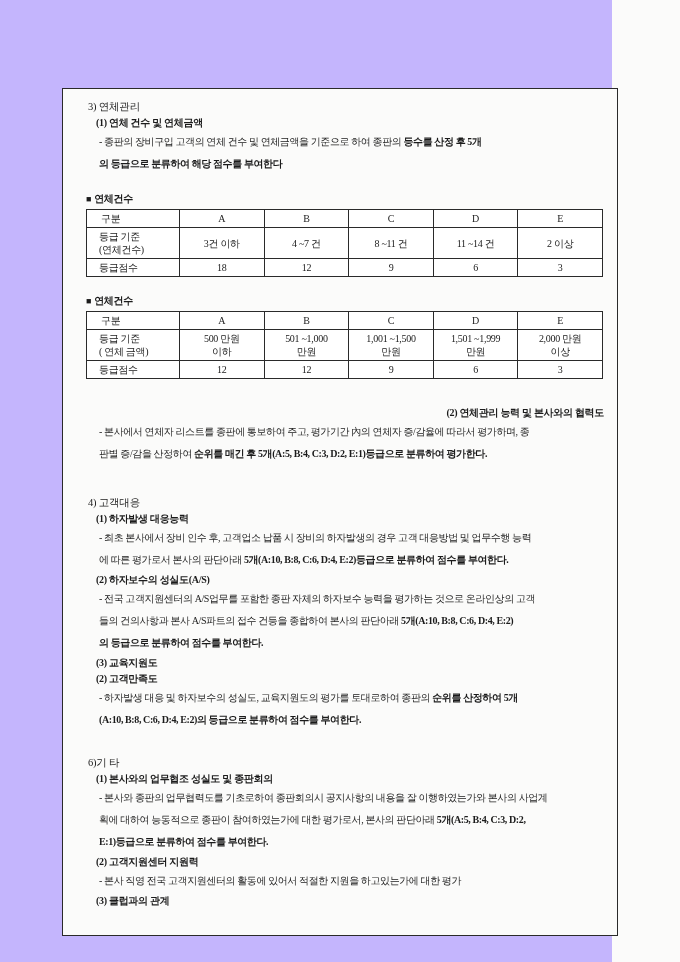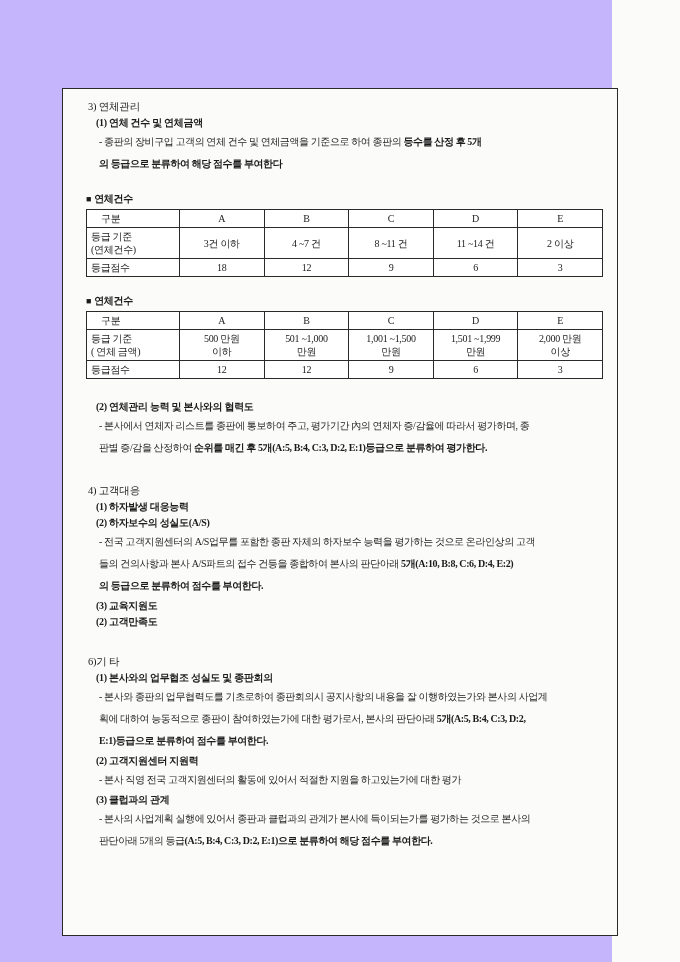--- a/index.html
+++ b/index.html
@@ -31,24 +31,24 @@
   .tbl-label .marker { margin-right:3px; font-size:9px; }
   table.gtable { border-collapse:collapse; table-layout:fixed; width:517px; margin-left:-2px; background:#fff; }
   .gtable td {
     border:1px solid #2a2a2a;
     font-size:10px; line-height:13px;
     text-align:center; vertical-align:middle;
     padding:2px; white-space:pre-line;
     letter-spacing:-0.3px;
     margin-left:24px;
   }
-  .gtable td.c0 { width:93px; text-align:left; padding-left:4px; }
+  .gtable td.c0 { width:93px; text-align:left; padding-left:12px; }
   .gtable td.c0h { padding-left:14px; }
-  .mt18 { margin-top:20px; }
-  .mt32 { margin-top:24px; }
+  .mt18 { margin-top:26px;text-align:right; }
+  .mt32 { margin-top:30px; }
   .mt24 { margin-top:24px; }
 </style>
 </head>
 <body>
 
 <div class="page">
   <div class="frame">
 
     <div class="sec-title">3) 연체관리</div>
     <div class="sub-title">(1) 연체 건수 및 연체금액</div>
@@ -126,38 +126,40 @@
       </tbody>
     </table>
 
     <div class="sub-title mt18">(2) 연체관리 능력 및 본사와의 협력도</div>
     <div class="bullet"><span>- 본사에서 연체자 리스트를 종판에 통보하여 주고, 평가기간 內의 연체자 증/감율에 따라서 평가하며, 종
 판별 증/감을 산정하여 </span><span class="b">순위를 매긴 후 5개(A:5, B:4, C:3, D:2, E:1)등급으로 분류하여 평가한다.</span></div>
 
     <div class="sec-title mt32">4) 고객대응</div>
 
     <div class="sub-title">(1) 하자발생 대응능력</div>
+    <div class="bullet"><span>- 최초 본사에서 장비 인수 후, 고객업소 납품 시 장비의 하자발생의 경우 고객 대응방법 및 업무수행 능력
+에 따른 평가로서 본사의 판단아래 </span><span class="b">5개(A:10, B:8, C:6, D:4, E:2)등급으로 분류하여 점수를 부여한다.</span></div>
 
     <div class="sub-title">(2) 하자보수의 성실도(A/S)</div>
     <div class="bullet"><span>- 전국 고객지원센터의 A/S업무를 포함한 종판 자체의 하자보수 능력을 평가하는 것으로 온라인상의 고객
 들의 건의사항과 본사 A/S파트의 접수 건등을 종합하여 본사의 판단아래 </span><span class="b">5개(A:10, B:8, C:6, D:4, E:2)</span><span>
 </span><span class="b">의 등급으로 분류하여 점수를 부여한다.</span></div>
 
     <div class="sub-title">(3) 교육지원도</div>
 
     <div class="sub-title">(2) 고객만족도</div>
+    <div class="bullet"><span>- 하자발생 대응 및 하자보수의 성실도, 교육지원도의 평가를 토대로하여 종판의 </span><span class="b">순위를 산정하여 5개</span><span>
+</span><span class="b">(A:10, B:8, C:6, D:4, E:2)의 등급으로 분류하여 점수를 부여한다.</span></div>
 
     <div class="sec-title mt24">6)기 타</div>
 
     <div class="sub-title">(1) 본사와의 업무협조 성실도 및 종판회의</div>
     <div class="bullet"><span>- 본사와 종판의 업무협력도를 기초로하여 종판회의시 공지사항의 내용을 잘 이행하였는가와 본사의 사업계
 획에 대하여 능동적으로 종판이 참여하였는가에 대한 평가로서, 본사의 판단아래 </span><span class="b">5개(A:5, B:4, C:3, D:2,
 E:1)등급으로 분류하여 점수를 부여한다.</span></div>
 
     <div class="sub-title">(2) 고객지원센터 지원력</div>
     <div class="bullet"><span>- 본사 직영 전국 고객지원센터의 활동에 있어서 적절한 지원을 하고있는가에 대한 평가</span></div>
 
     <div class="sub-title">(3) 클럽과의 관계</div>
-    <div class="bullet"><span>- 본사의 사업계획 실행에 있어서 종판과 클럽과의 관계가 본사에 득이되는가를 평가하는 것으로 본사의
-판단아래 5개의 등급</span><span class="b">(A:5, B:4, C:3, D:2, E:1)으로 분류하여 해당 점수를 부여한다.</span></div>
 
   </div>
 </div>
 
 </body></html>

